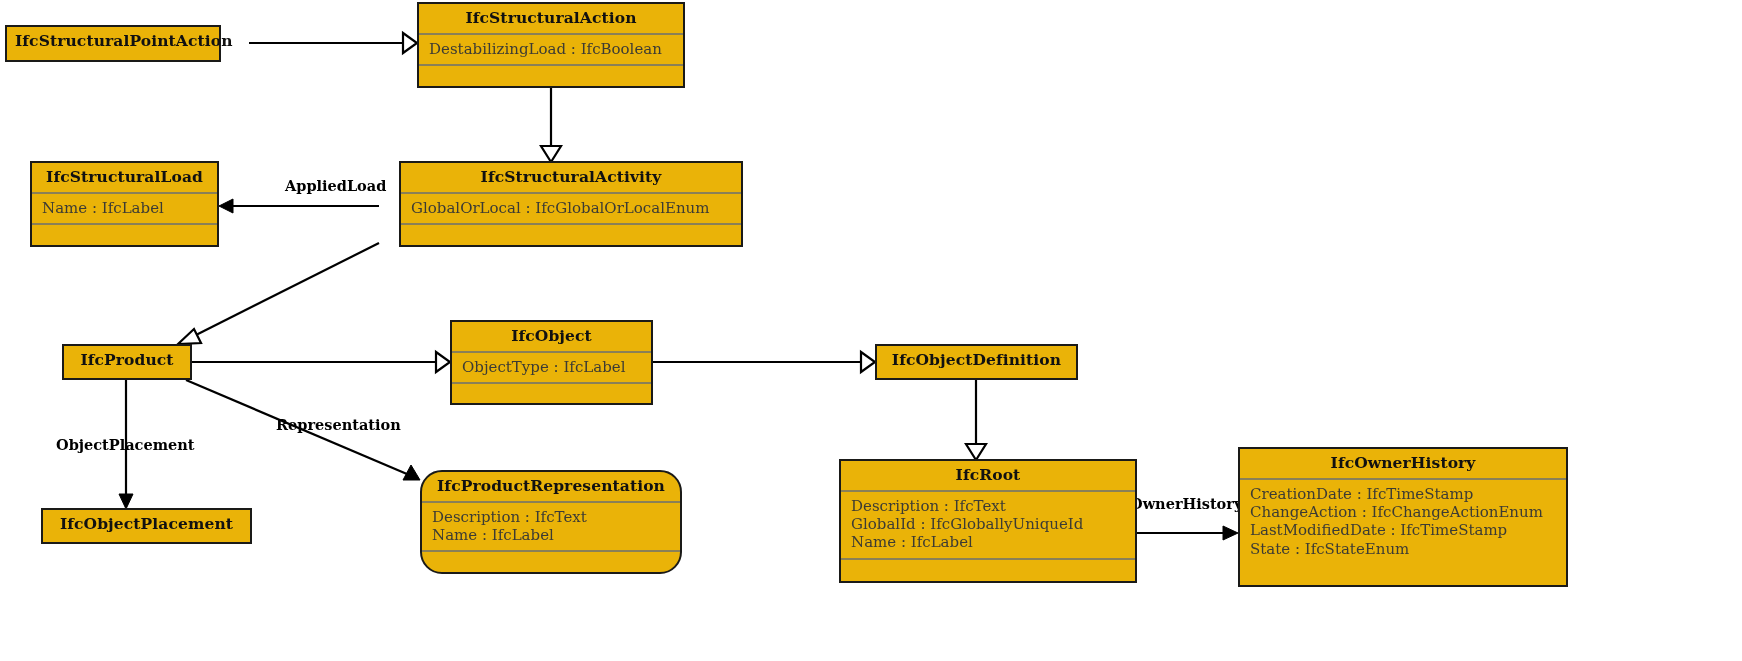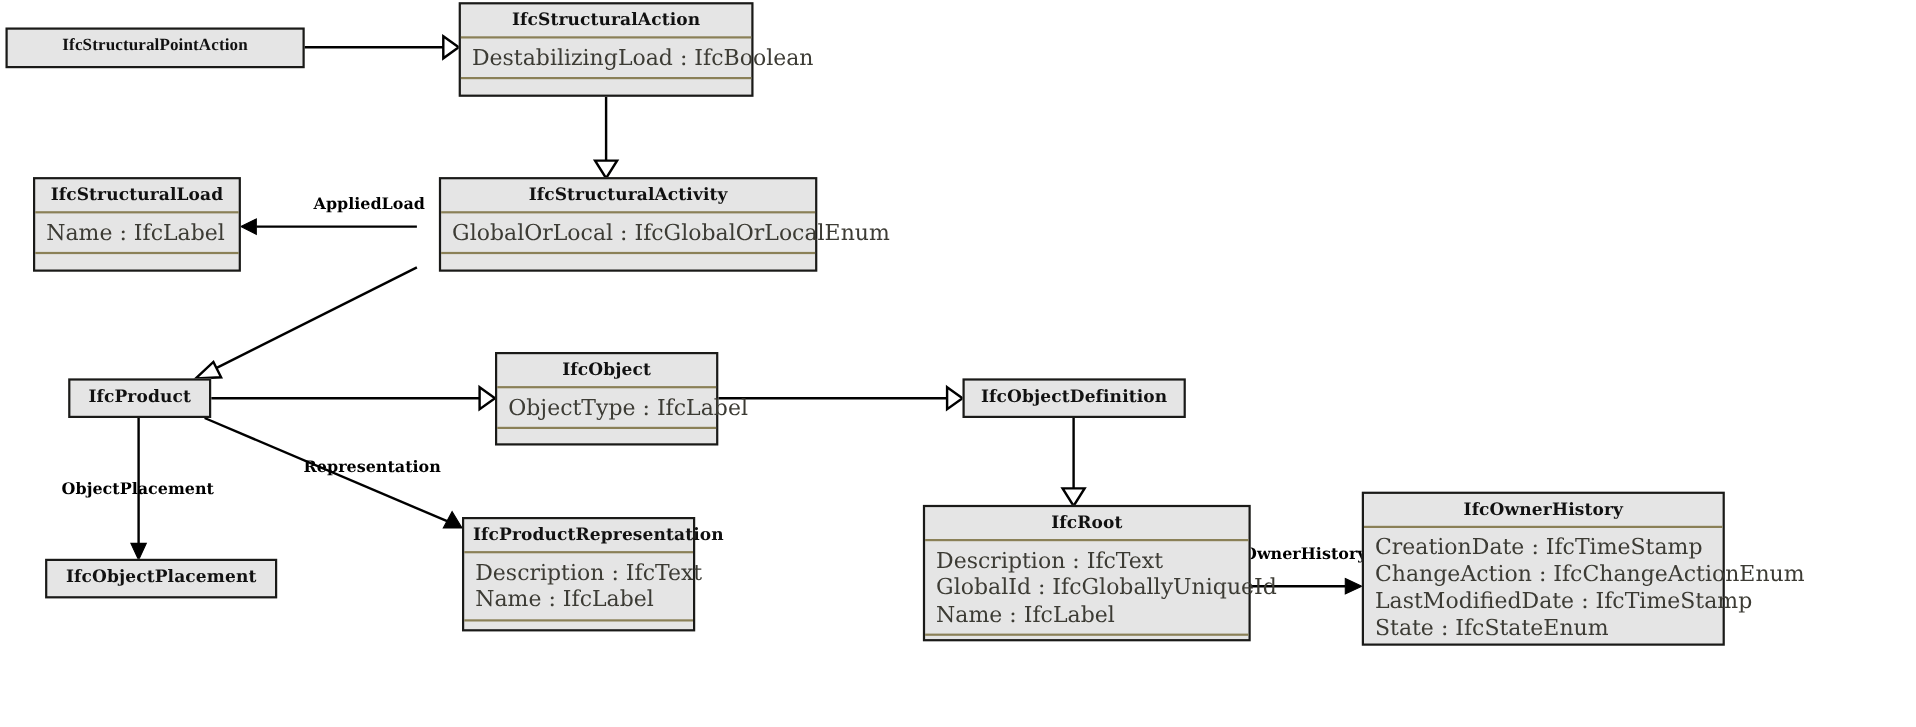--- a/index.html
+++ b/index.html
@@ -1,25 +1,25 @@
 <!DOCTYPE html>
 <html><head>
 <meta charset="utf-8">
 <style>
   html,body{margin:0;padding:0;background:#ffffff;}
   #canvas{position:relative;width:1742px;height:661px;background:#ffffff;
           font-family:"DejaVu Serif","Liberation Serif",serif;overflow:hidden;}
 
-  .uml-box{position:absolute;box-sizing:border-box;background:#e5e5e5;
+  .uml-box{position:absolute;box-sizing:border-box;background:#eab308;
            border:2px solid #1a1a18;}
   .uml-title{font-weight:bold;font-size:15.5px;color:#111111;text-align:center;
              padding:5px 8px 6px 8px;letter-spacing:.1px;line-height:1.15;}
   .uml-sep{height:2px;background:#8a8057;}
   .uml-attrs{padding:5px 10px 6px 10px;}
-  .uml-attr{font-size:20px;color:#3c3b34;line-height:1.22;white-space:nowrap;}
+  .uml-attr{font-size:15px;color:#3c3b34;line-height:1.22;white-space:nowrap;}
   .uml-empty{height:14px;}
 
   .edge-label{position:absolute;font-size:14.5px;font-weight:bold;color:#000;
               white-space:nowrap;font-family:"DejaVu Serif","Liberation Serif",serif;}
 
   svg.edges{position:absolute;left:0;top:0;width:1742px;height:661px;
             pointer-events:none;overflow:visible;}
   svg.edges line, svg.edges path{stroke:#000;stroke-width:2.2;fill:none;}
   .hollow-head{fill:#ffffff;stroke:#000;stroke-width:2.2;}
   .solid-head{fill:#000;stroke:#000;stroke-width:1;}
@@ -80,21 +80,21 @@
       <line x1="1113" y1="533" x2="1223" y2="533"></line>
       <polygon class="solid-head" points="1223,526 1238,533 1223,540"></polygon>
     </g>
   </svg>
 
   <div class="edge-label" style="left:285px;top:177px;">AppliedLoad</div>
   <div class="edge-label" style="left:56px;top:436px;text-align:center;">ObjectPlacement</div>
   <div class="edge-label" style="left:276px;top:416px;">Representation</div>
   <div class="edge-label" style="left:1130px;top:495px;">OwnerHistory</div>
 
-  <div class="uml-box" style="left:5px;top:25px;width:272px;height:37px;font-family:Liberation Serif, serif;">
+  <div class="uml-box" style="left:5px;top:25px;width:216px;height:37px;">
     <div class="uml-title">IfcStructuralPointAction</div>
   </div>
 
   <div class="uml-box" style="left:417px;top:2px;width:268px;height:86px;">
     <div class="uml-title">IfcStructuralAction</div>
     <div class="uml-sep"></div>
     <div class="uml-attrs">
       <div class="uml-attr">DestabilizingLoad : IfcBoolean</div>
     </div>
     <div class="uml-sep"></div>
@@ -136,21 +136,21 @@
   </div>
 
   <div class="uml-box" style="left:875px;top:344px;width:203px;height:36px;">
     <div class="uml-title">IfcObjectDefinition</div>
   </div>
 
   <div class="uml-box" style="left:20px;top:508px;width:211px;height:36px;margin-left:21px;">
     <div class="uml-title">IfcObjectPlacement</div>
   </div>
 
-  <div class="uml-box" style="left:420px;top:470px;width:212px;height:104px;">
+  <div class="uml-box" style="left:420px;top:470px;width:262px;height:104px;border-radius:22px;">
     <div class="uml-title">IfcProductRepresentation</div>
     <div class="uml-sep"></div>
     <div class="uml-attrs">
       <div class="uml-attr">Description : IfcText</div>
       <div class="uml-attr">Name : IfcLabel</div>
     </div>
     <div class="uml-sep"></div>
     <div class="uml-empty"></div>
   </div>
 

